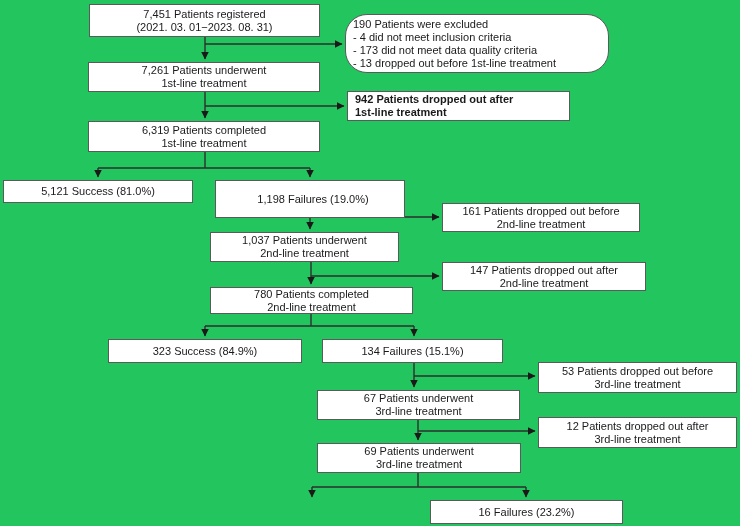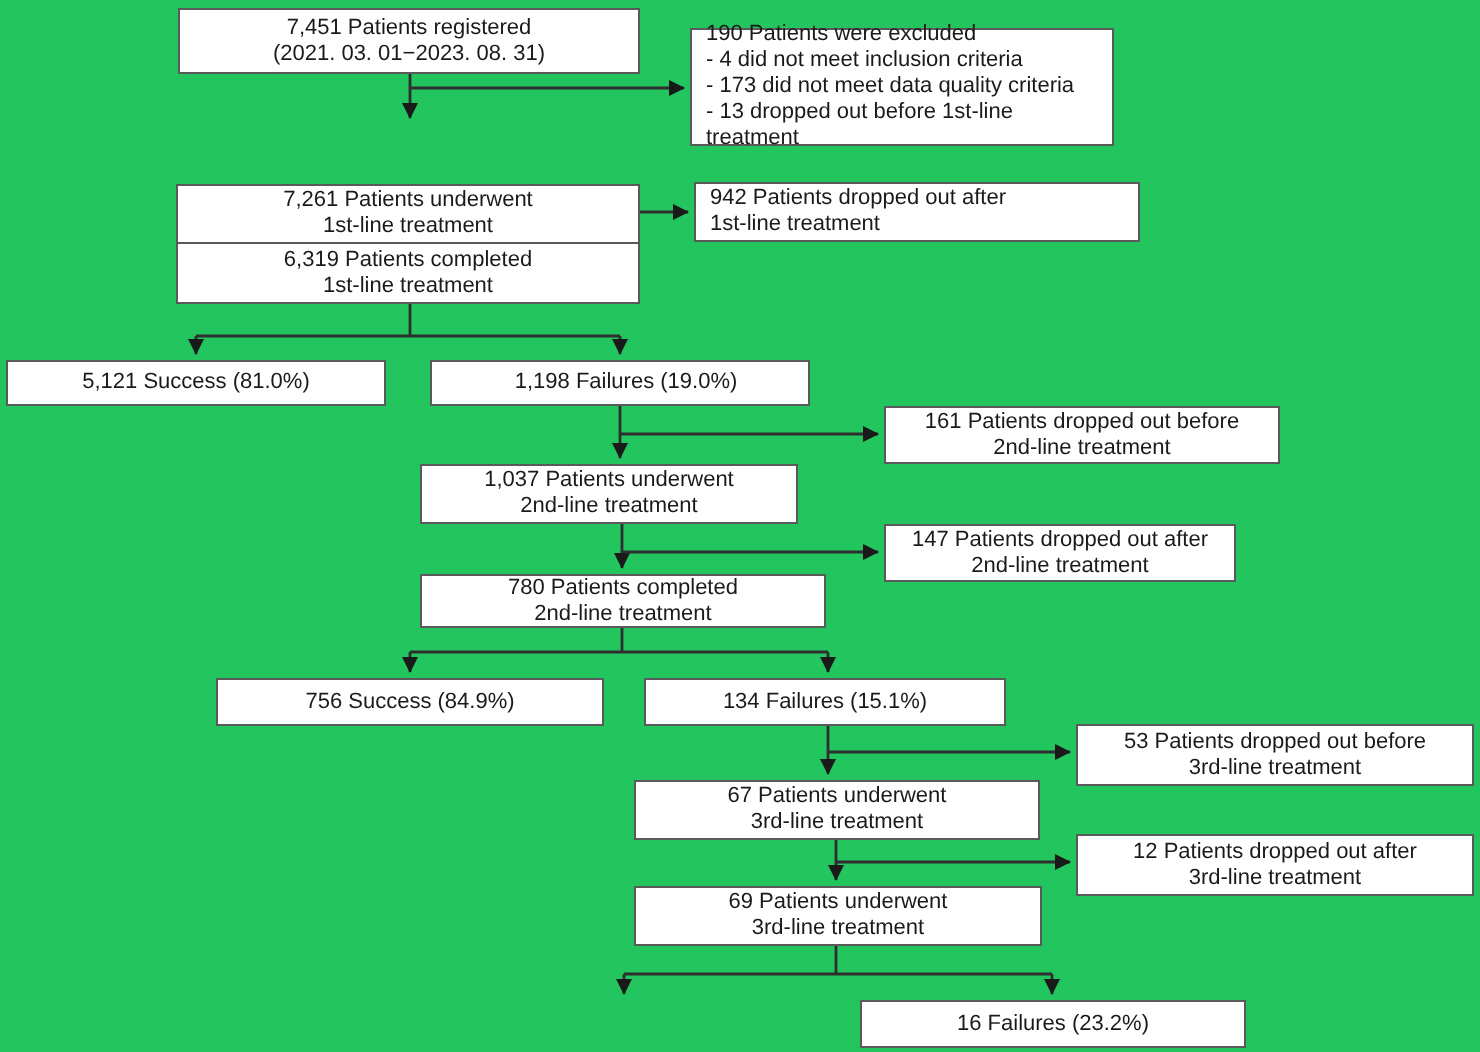--- a/index.html
+++ b/index.html
@@ -82,61 +82,61 @@
       <path d="M418,473 L418,487"></path>
       <path d="M312,487 L526,487"></path>
       <path d="M312,487 L312,497" marker-end="url(#ah)"></path>
       <path d="M526,487 L526,497" marker-end="url(#ah)"></path>
     </g>
   </svg>
 
   <div class="box" style="left:89px; top:4px; width:231px; height:33px;">7,451 Patients registered
 (2021. 03. 01−2023. 08. 31)</div>
 
-  <div class="box" style="left:88px; top:62px; width:232px; height:30px;margin-top:30px;">7,261 Patients underwent
+  <div class="box" style="left:88px; top:62px; width:232px; height:30px;">7,261 Patients underwent
 1st-line treatment</div>
 
   <div class="box" style="left:88px; top:121px; width:232px; height:31px;">6,319 Patients completed
 1st-line treatment</div>
 
   <div class="box" style="left:3px; top:180px; width:190px; height:23px;">5,121 Success (81.0%)</div>
 
-  <div class="box" style="left:215px; top:180px; width:190px; height:23px;padding-left:10px;">1,198 Failures (19.0%)</div>
+  <div class="box" style="left:215px; top:180px; width:190px; height:38px;padding-left:10px;">1,198 Failures (19.0%)</div>
 
   <div class="box" style="left:210px; top:232px; width:189px; height:30px;">1,037 Patients underwent
 2nd-line treatment</div>
 
   <div class="box" style="left:210px; top:287px; width:203px; height:27px;">780 Patients completed
 2nd-line treatment</div>
 
-  <div class="box" style="left:108px; top:339px; width:194px; height:24px;">756 Success (84.9%)</div>
+  <div class="box" style="left:108px; top:339px; width:194px; height:24px;">323 Success (84.9%)</div>
 
   <div class="box" style="left:322px; top:339px; width:181px; height:24px;">134 Failures (15.1%)</div>
 
   <div class="box" style="left:317px; top:390px; width:203px; height:30px;">67 Patients underwent
 3rd-line treatment</div>
 
   <div class="box" style="left:317px; top:443px; width:204px; height:30px;">69 Patients underwent
 3rd-line treatment</div>
 
 
   <div class="box" style="left:430px; top:500px; width:193px; height:24px;">16 Failures (23.2%)</div>
 
-  <div class="box left-align" style="left:345px; top:14px; width:212px; height:59px;">190 Patients were excluded
+  <div class="box left-align" style="left:345px; top:14px; width:264px; height:59px;border-radius:22px;">190 Patients were excluded
 - 4 did not meet inclusion criteria
 - 173 did not meet data quality criteria
 - 13 dropped out before 1st-line treatment</div>
 
-  <div class="box left-align" style="left:347px; top:91px; width:223px; height:30px;">942 Patients dropped out after
+  <div class="box left-align" style="left:347px; top:91px; width:223px; height:30px;font-weight:bold;">942 Patients dropped out after
 1st-line treatment</div>
 
   <div class="box" style="left:442px; top:203px; width:198px; height:29px;">161 Patients dropped out before
 2nd-line treatment</div>
 
-  <div class="box" style="left:442px; top:262px; width:176px; height:29px;text-align:center;">147 Patients dropped out after
+  <div class="box" style="left:442px; top:262px; width:204px; height:29px;text-align:center;">147 Patients dropped out after
 2nd-line treatment</div>
 
   <div class="box" style="left:538px; top:362px; width:199px; height:31px;">53 Patients dropped out before
 3rd-line treatment</div>
 
   <div class="box" style="left:538px; top:417px; width:199px; height:31px;">12 Patients dropped out after
 3rd-line treatment</div>
 
 </div>
 

